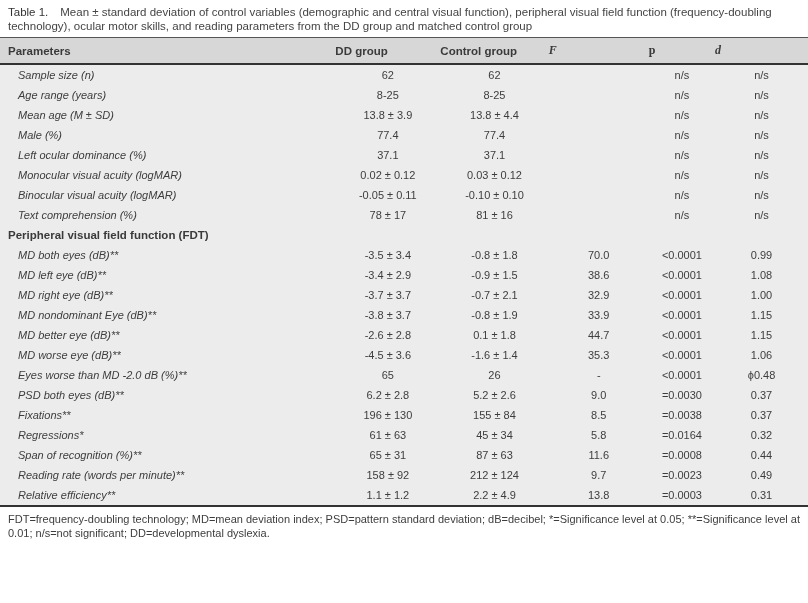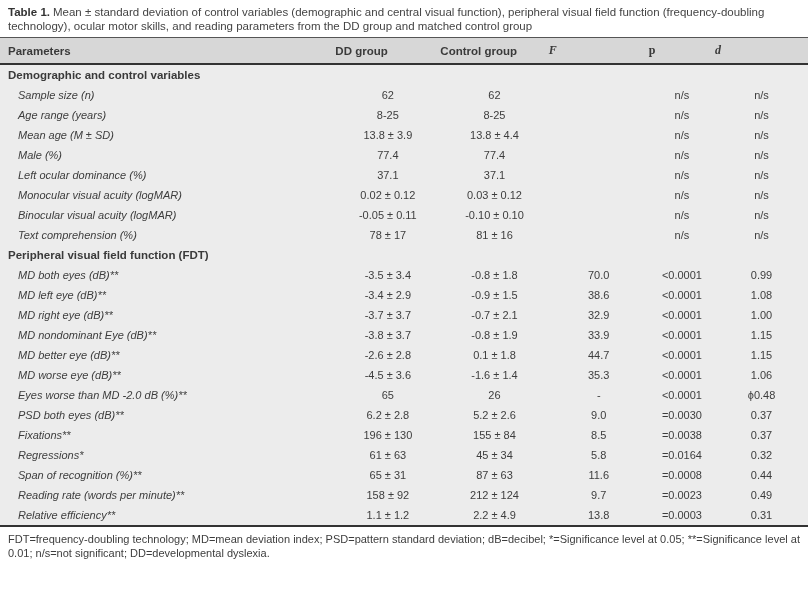--- a/index.html
+++ b/index.html
@@ -11,23 +11,23 @@
     overflow: hidden;
     box-sizing: border-box;
   }
   .caption {
     padding: 5px 8px 4px 8px;
     font-size: 11.5px;
     line-height: 14px;
     color: #444444;
   }
   .caption .cap-label {
-    font-weight: bold;
+    font-weight: normal;
     color: #333333;
-    margin-right: 3px;
+    margin-right: 12px;
   }
   table.stats {
     width: 100%;
     border-collapse: collapse;
     table-layout: fixed;
     border-bottom: 2px solid #333333;
   }
   thead tr {
     background: #d7d7d7;
     border-top: 1px solid #555555;
@@ -99,23 +99,20 @@
       <tr>
         <th class="first">Parameters</th>
         <th>DD group</th>
         <th>Control group</th>
         <th class="ital">F</th>
         <th class="pcol">p</th>
         <th class="ital">d</th>
       </tr>
     </thead>
     <tbody>
-        <tr class="section-row">
-          <td colspan="6">Demographic and control variables</td>
-        </tr>
         <tr>
           <td class="param">Sample size (n)</td>
           <td class="val">62</td>
           <td class="val">62</td>
           <td class="val"></td>
           <td class="val">n/s</td>
           <td class="val">n/s</td>
         </tr>
         <tr>
           <td class="param">Age range (years)</td>

